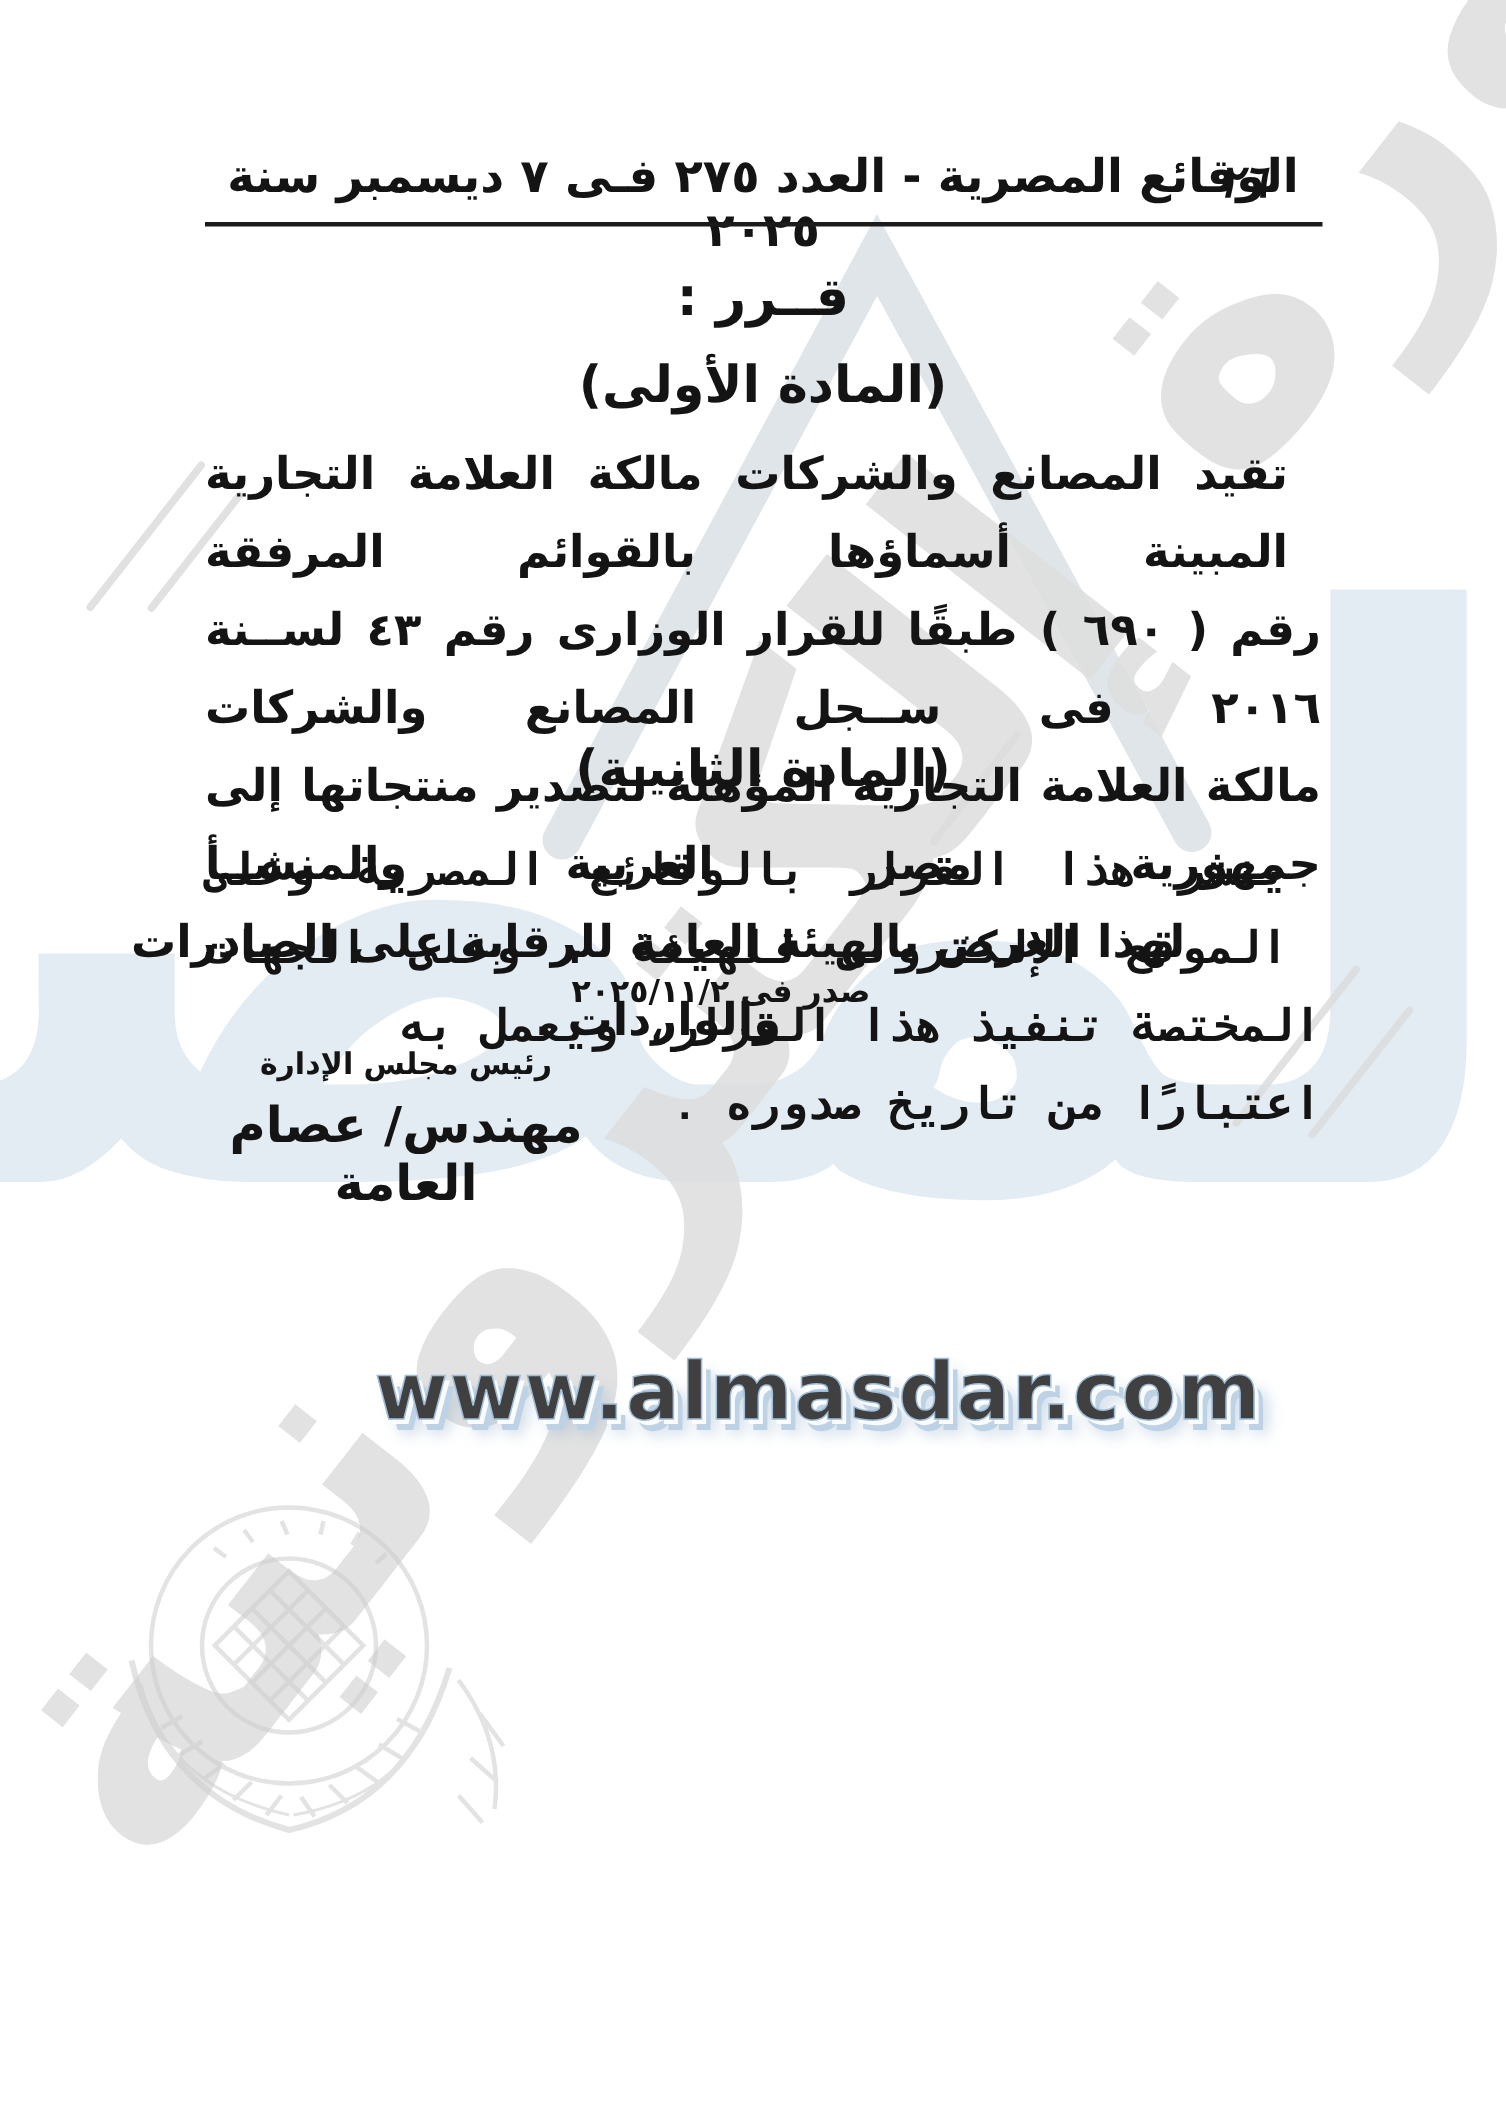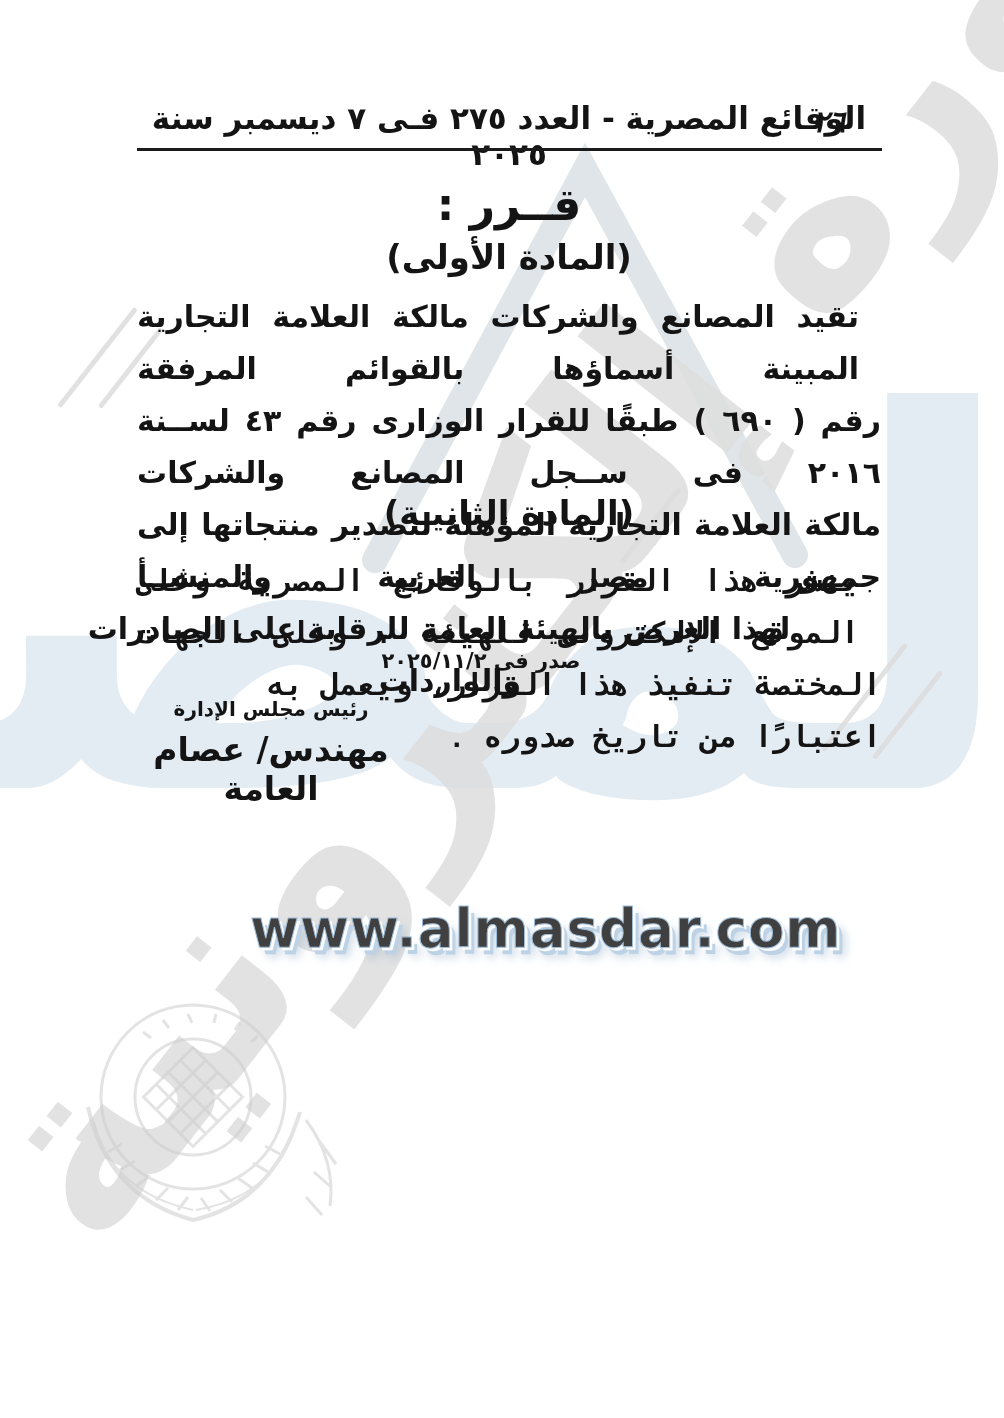--- a/index.html
+++ b/index.html
@@ -28,21 +28,21 @@
     font-size:53px;font-weight:bold;letter-spacing:1px;text-align:center;direction:ltr;
     color:#404040;-webkit-text-stroke:1px #9fbdd8;
     text-shadow:3px 3px 0 rgba(255,255,255,.9),6px 7px 0 #bdd2e5,9px 10px 10px rgba(140,170,200,.45);
   }
   .wm-seal{left:68px;top:992px;z-index:0;opacity:.55;}
   
   .content-text{z-index:2;}
   .header-title{left:137px;top:100px;width:744px;text-align:center;font-size:31px;font-weight:bold;}
   .page-num{left:796px;top:104px;width:66px;text-align:center;font-size:30px;font-weight:bold;font-style:italic;}
   .rule{left:137px;top:148px;width:745px;height:3px;background:#1b1b1b;}
-  .h-qarar{left:137px;top:179px;width:744px;text-align:center;font-size:44px;font-weight:bold;}
+  .h-qarar{left:137px;top:179px;width:744px;text-align:center;font-size:35px;font-weight:bold;}
   .h-article{left:137px;width:744px;text-align:center;font-size:34px;font-weight:bold;}
   .h-art1{top:237px;}
   .h-art2{top:493px;}
   .para{left:137px;width:744px;font-size:30px;font-weight:bold;line-height:52px;direction:rtl;}
   .p1{top:291px;}
   .p2{top:557px;font-family:Liberation Mono, monospace;}
   .lj{text-align:justify;text-align-last:justify;text-justify:inter-word;}
   .ind{padding-right:22px;}
   .lc{text-align:center;position:relative;right:70px;}
   .lr{text-align:right;}

